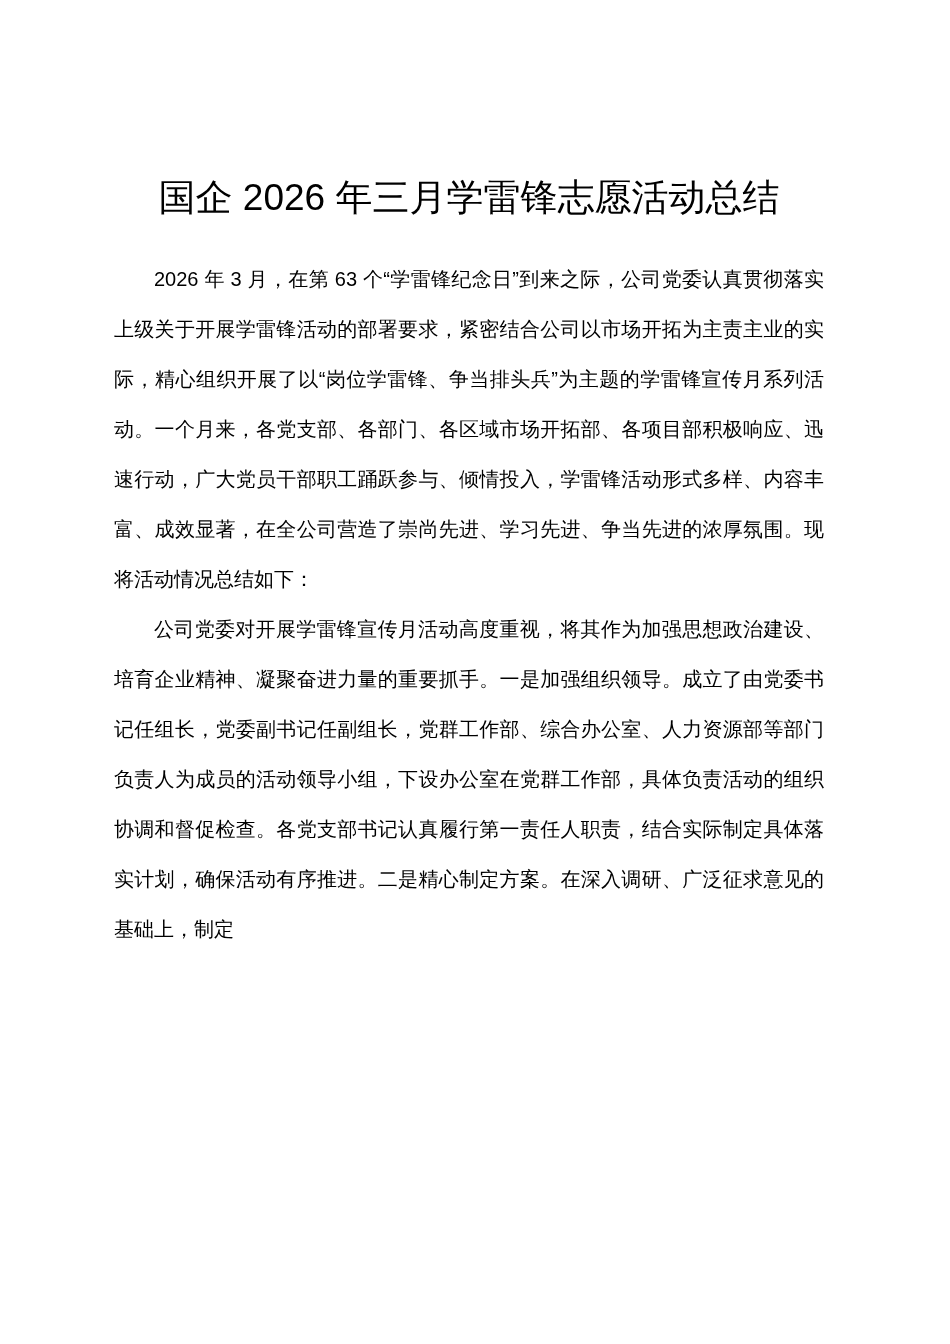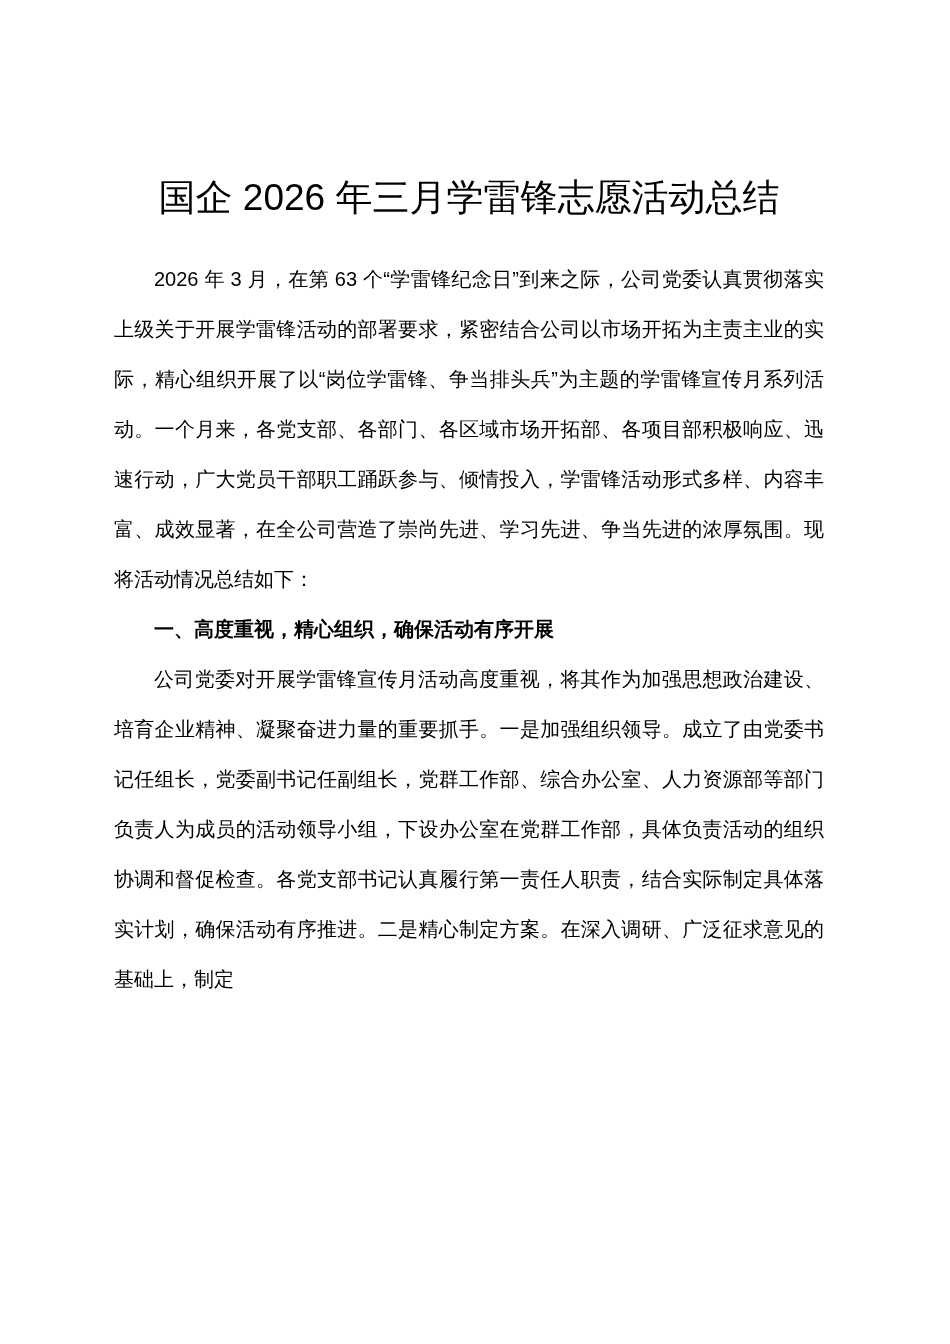--- a/index.html
+++ b/index.html
@@ -46,16 +46,15 @@
   }
 </style>
 </head>
 <body>
 
 <div class="page">
   <h1 class="doc-title">国企 2026 年三月学雷锋志愿活动总结</h1>
 
   <p class="para">2026 年 3 月，在第 63 个“学雷锋纪念日”到来之际，公司党委认真贯彻落实上级关于开展学雷锋活动的部署要求，紧密结合公司以市场开拓为主责主业的实际，精心组织开展了以“岗位学雷锋、争当排头兵”为主题的学雷锋宣传月系列活动。一个月来，各党支部、各部门、各区域市场开拓部、各项目部积极响应、迅速行动，广大党员干部职工踊跃参与、倾情投入，学雷锋活动形式多样、内容丰富、成效显著，在全公司营造了崇尚先进、学习先进、争当先进的浓厚氛围。现将活动情况总结如下：</p>
 
-  <p class="para heading">一、高度重视，精心组织，确保活动有序开展</p>
 
   <p class="para">公司党委对开展学雷锋宣传月活动高度重视，将其作为加强思想政治建设、培育企业精神、凝聚奋进力量的重要抓手。一是加强组织领导。成立了由党委书记任组长，党委副书记任副组长，党群工作部、综合办公室、人力资源部等部门负责人为成员的活动领导小组，下设办公室在党群工作部，具体负责活动的组织协调和督促检查。各党支部书记认真履行第一责任人职责，结合实际制定具体落实计划，确保活动有序推进。二是精心制定方案。在深入调研、广泛征求意见的基础上，制定</p>
 </div>
 
 </body></html>

